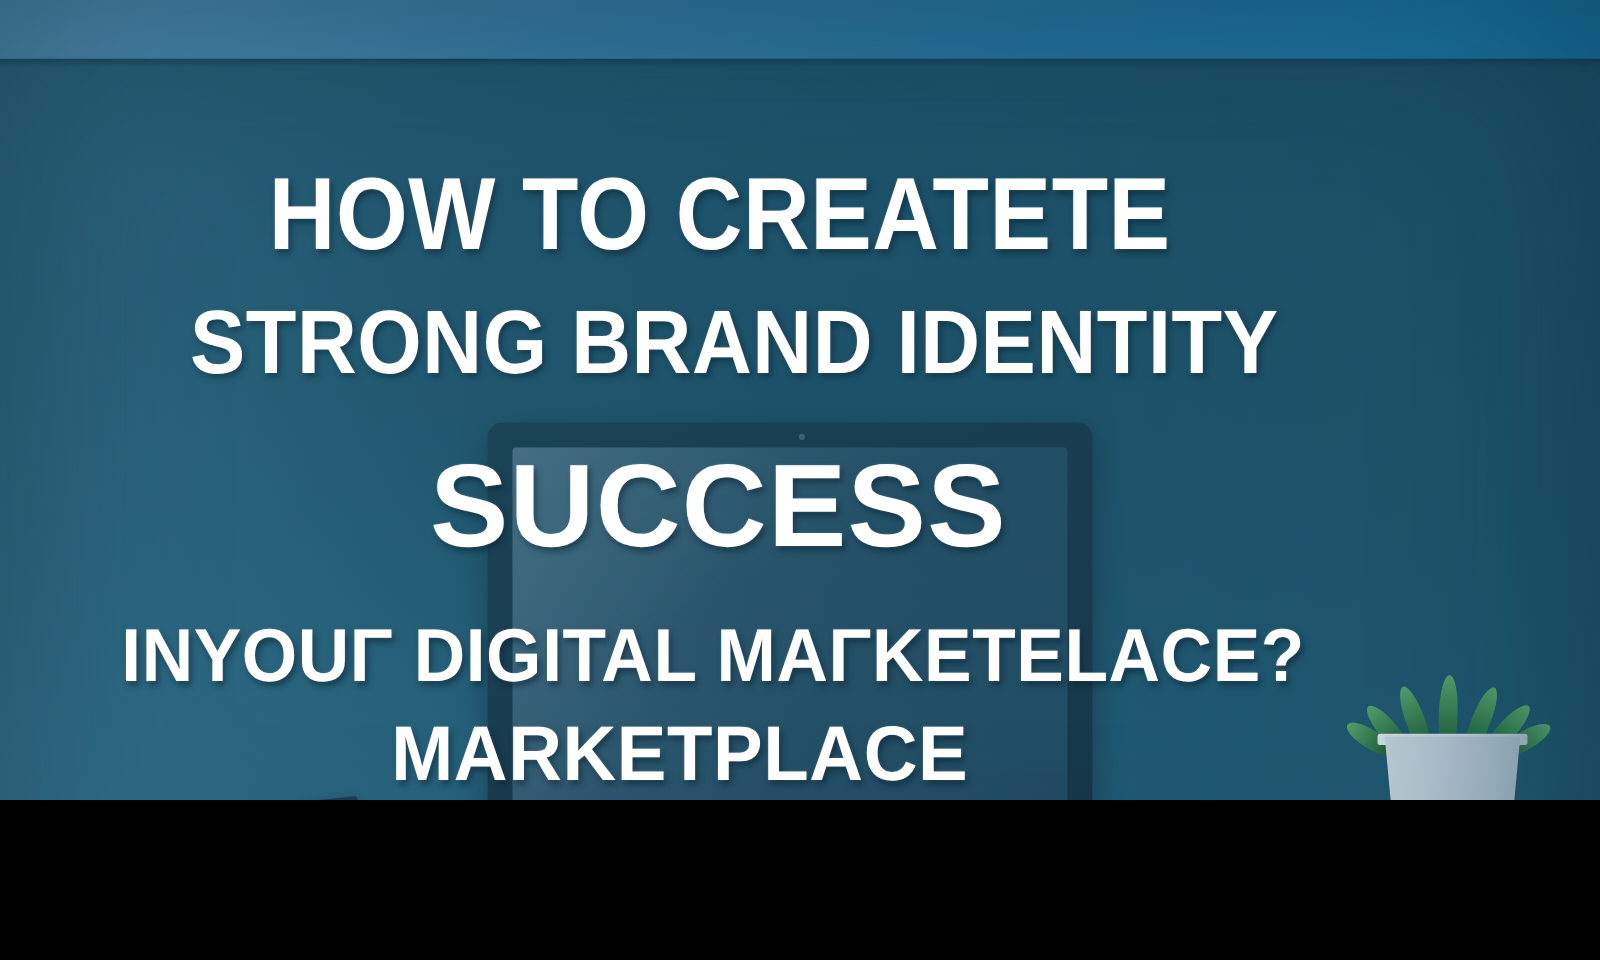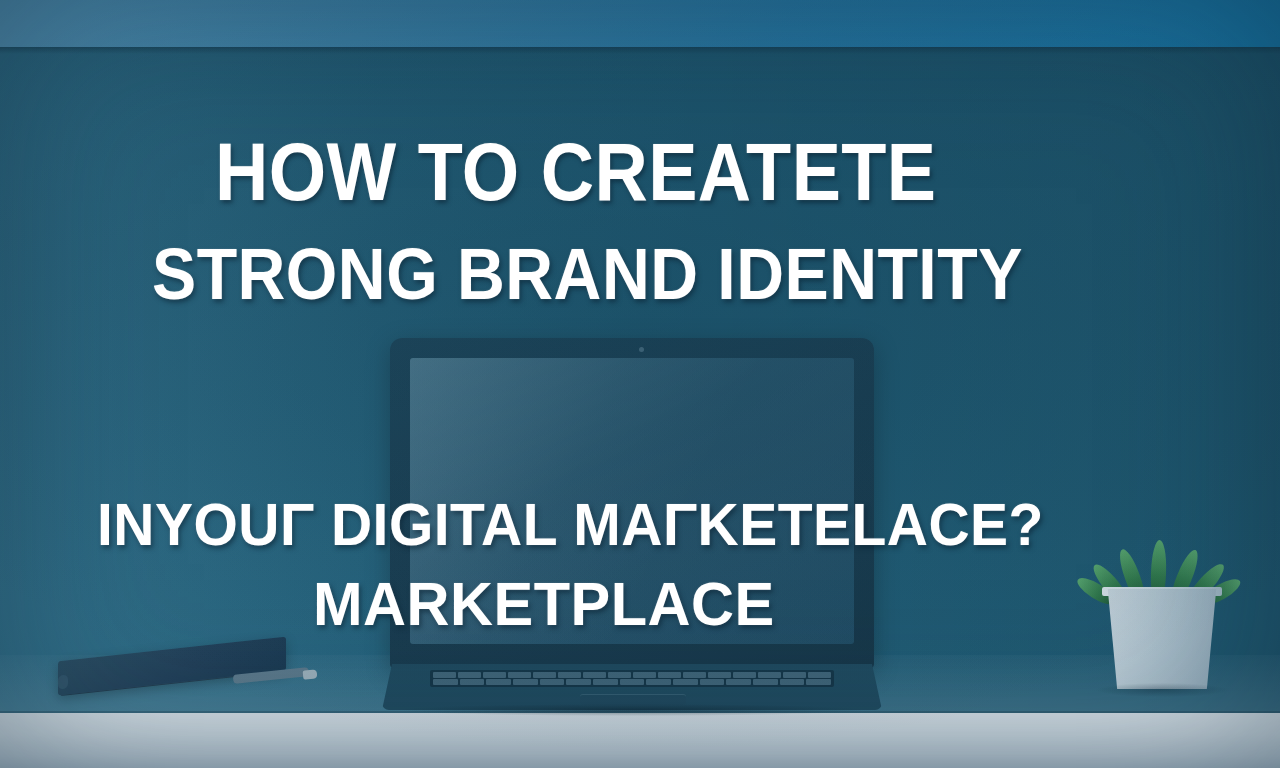--- a/index.html
+++ b/index.html
@@ -5,21 +5,21 @@
 <style>
   * { margin:0; padding:0; box-sizing:border-box; }
   html, body {
     width:1280px; height:768px; overflow:hidden;
     background:#000;
     font-family:"Liberation Sans", sans-serif;
   }
 
   #banner {
     position:relative;
-    width:1280px; height:768px;
+    width:1280px; height:640px;
     overflow:hidden;
     background:#24617a;
     text-align:center;
   }
 
   
   .wall {
     position:absolute; left:0; top:0; width:1280px; height:730px;
     background:
       radial-gradient(ellipse 900px 520px at 46% 40%, rgba(70,136,163,0.55) 0%, rgba(70,136,163,0.0) 70%),
@@ -285,17 +285,18 @@
     <div class="pot"></div>
     <div class="plant-shadow"></div>
   </div>
 
   <div class="scrim"></div>
   <div class="vignette"></div>
 
   <div class="headline">
     <div class="tline l1">HOW TO CREATETE</div>
     <div class="tline l2">STRONG BRAND IDENTITY</div>
+    <div class="tline l3">SUCCESS</div>
     <div class="tline l4">INYOUΓ DIGITAL MAΓKETELACE?</div>
     <div class="tline l5">MARKETPLACE</div>
   </div>
 
 </div>
 
 </body></html>

